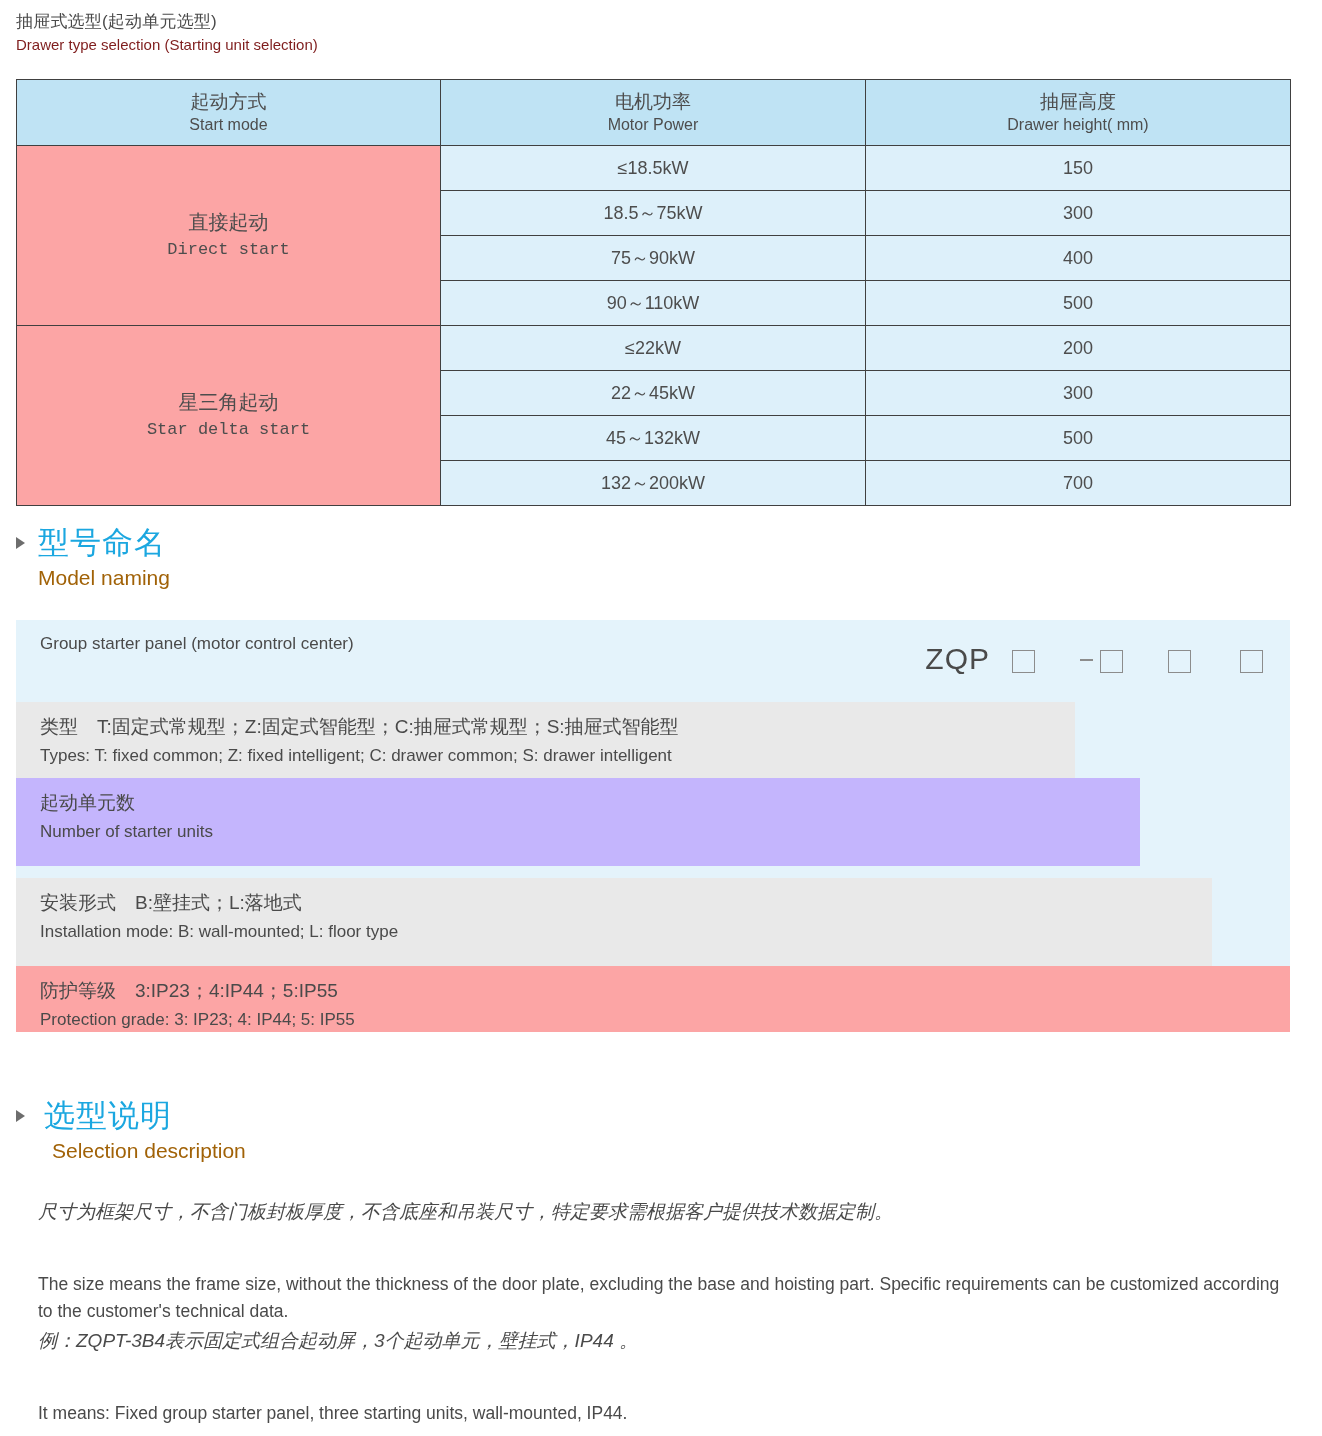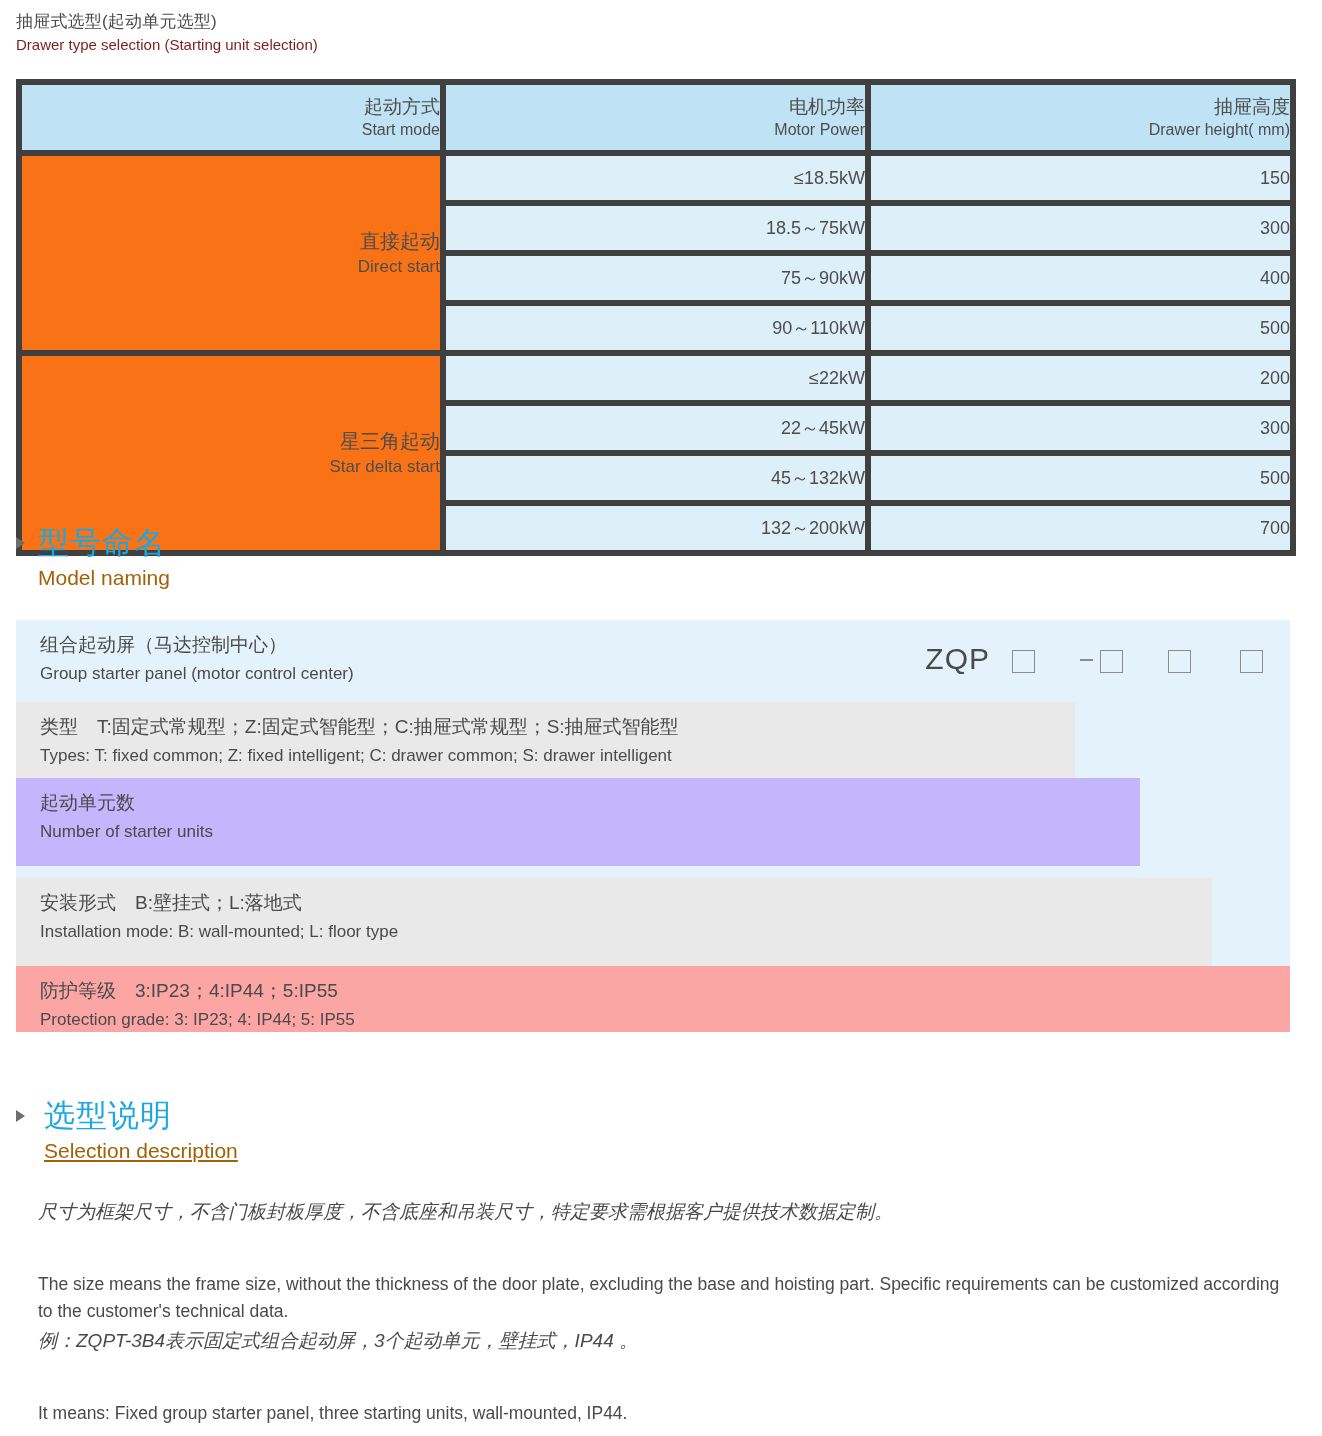--- a/index.html
+++ b/index.html
@@ -47,22 +47,22 @@
     left: 16px;
     top: 79px;
     width: 1274px;
   }
   table.spec {
     border-collapse: collapse;
     width: 1274px;
     table-layout: fixed;
   }
   table.spec th, table.spec td {
-    border: 6px solid #404040;
-    text-align: right;
+    border: 1px solid #404040;
+    text-align: center;
     vertical-align: middle;
     color: #4d4d4d;
   }
   table.spec thead th {
     background: #bfe3f4;
     height: 57px;
     font-weight: normal;
     padding: 4px 0;
   }
   table.spec thead th .cn {
@@ -73,21 +73,22 @@
     font-size: 16px;
     line-height: 22px;
   }
   table.spec tbody td {
     background: #ddf0fa;
     height: 40px;
     font-size: 18px;
     padding: 2px 0;
   }
   table.spec td.mode {
-    background: #f97316;
+    background: #fca5a5;
+    font-family: Liberation Mono, monospace;
   }
   table.spec td.mode .cn {
     font-size: 20px;
     line-height: 28px;
   }
   table.spec td.mode .en {
     font-size: 17px;
     line-height: 24px;
   }
   .col-a { width: 424px; }
@@ -117,21 +118,21 @@
   .section-head .en {
     font-size: 21px;
     color: #a16207;
     line-height: 30px;
     margin-left: 22px;
   }
 
   #sec-model { left: 16px; top: 523px; }
   #sec-select { left: 16px; top: 1096px; }
   #sec-select .cn { margin-left: 28px; }
-  #sec-select .en { margin-left: 28px; text-decoration: underline; }
+  #sec-select .en { margin-left: 36px; }
 
   
   .naming {
     position: absolute;
     left: 16px;
     top: 620px;
     width: 1274px;
     background: #e4f3fb;
     height: 412px;
   }
@@ -299,21 +300,20 @@
   </div>
 
   <div class="section-head" id="sec-model">
     <span class="arrow"></span>
     <div class="cn">型号命名</div>
     <div class="en">Model naming</div>
   </div>
 
   <div class="naming">
     <div class="naming-row" id="row0">
-      <div class="cn">组合起动屏（马达控制中心）</div>
       <div class="en">Group starter panel (motor control center)</div>
     </div>
     <div class="naming-row" id="row1">
       <div class="cn">类型　T:固定式常规型；Z:固定式智能型；C:抽屉式常规型；S:抽屉式智能型</div>
       <div class="en">Types: T: fixed common; Z: fixed intelligent; C: drawer common; S: drawer intelligent</div>
     </div>
     <div class="naming-row" id="row2">
       <div class="cn">起动单元数</div>
       <div class="en">Number of starter units</div>
     </div>

